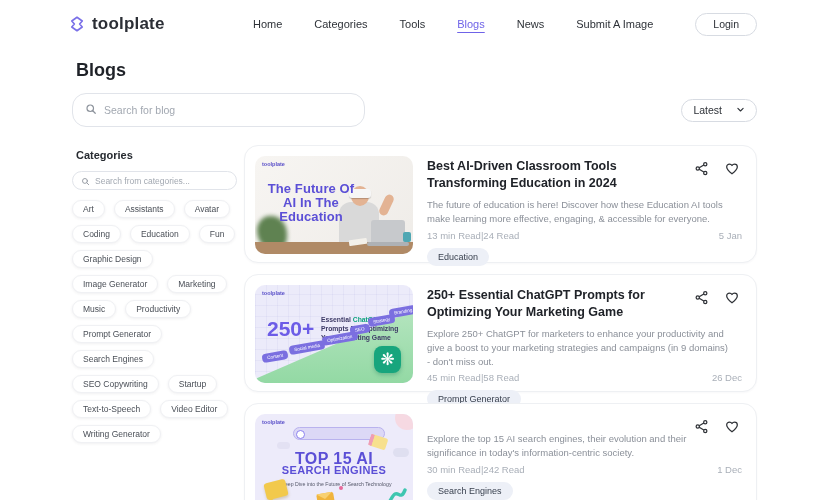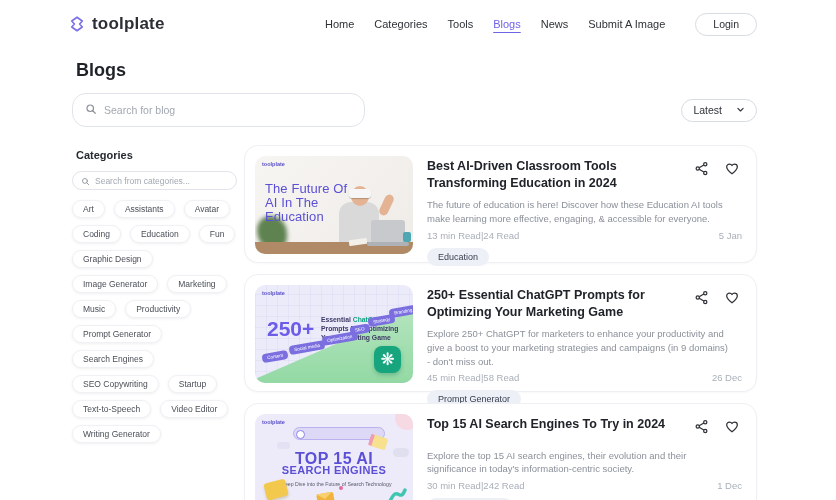--- a/index.html
+++ b/index.html
@@ -5,21 +5,21 @@
   * { margin:0; padding:0; box-sizing:border-box; }
   html,body { width:836px; height:500px; overflow:hidden; background:#ffffff;
               font-family:"Liberation Sans", sans-serif; color:#23262b; }
 
   
   .header { display:flex; align-items:center; justify-content:space-between;
             height:48px; padding:0 79px 0 68px; background:#fff; }
   .brand { display:flex; align-items:center; gap:6px; }
   .brand svg { display:block; }
   .brand-name { font-size:17px; font-weight:600; color:#2c2f36; letter-spacing:.2px; }
-  .nav { display:flex; align-items:center; gap:20px; }
+  .nav { display:flex; align-items:center; gap:32px; }
   .nav a { font-size:11px; color:#2e3238; text-decoration:none; cursor:pointer; }
   .nav a.active { color:#6f63e8; text-decoration:underline; text-underline-offset:4px; }
   .login-btn { margin-left:10px; border:1px solid #d7dbe2; background:#fff; border-radius:12px;
                height:23px; padding:0 17px; font-size:10.5px; color:#2e3238; cursor:pointer;
                font-family:inherit; }
 
   
   .page-title { font-size:18px; font-weight:700; color:#1f2228; margin:12px 0 12px 76px; }
   .toolbar { display:flex; align-items:center; justify-content:space-between;
              margin:0 79px 0 72px; }
@@ -63,21 +63,21 @@
                margin-top:4px; padding-right:4px; }
   .meta-date { margin-left:auto; }
   .card-tag { align-self:flex-start; margin-top:7px; background:#edf0f7; color:#39414f;
               font-size:9px; border-radius:9px; padding:4px 11px; cursor:pointer; }
   .card-actions { position:absolute; top:15px; right:16px; display:flex; gap:15px; }
   .card-actions svg { cursor:pointer; }
 
   
   .t-edu { background:linear-gradient(135deg,#f7f5f2 0%, #efece8 100%); }
   .t-edu .t-head { position:absolute; left:10px; top:26px; width:92px; font-size:13px;
-                   font-weight:400; color:#5b4fd6; line-height:1.08; letter-spacing:.1px; }
+                   font-weight:700; color:#5b4fd6; line-height:1.08; letter-spacing:.1px;text-align:center; }
   .t-edu .desk { position:absolute; bottom:0; left:0; width:100%; height:12px; background:#b08a66; }
   .t-edu .plant { position:absolute; bottom:4px; left:2px; width:30px; height:34px;
                   background:#5f8251; border-radius:45% 55% 40% 60%; filter:blur(2px); }
   .t-edu .person { position:absolute; right:34px; bottom:12px; width:40px; height:40px;
                    background:#d9d9d9; border-radius:12px 12px 0 0; }
   .t-edu .head { position:absolute; right:44px; bottom:48px; width:18px; height:20px;
                  background:#e3b393; border-radius:50%; }
   .t-edu .vr { position:absolute; right:42px; bottom:56px; width:22px; height:9px;
                background:#f6f6f6; border-radius:3px; box-shadow:0 1px 1px rgba(0,0,0,.2); }
   .t-edu .arm { position:absolute; right:22px; bottom:38px; width:9px; height:22px;
@@ -324,21 +324,20 @@
         <div class="env"></div>
         <div class="dot-p"></div>
         <svg class="squig-t" width="26" height="22" viewBox="0 0 26 22" fill="none" stroke="#3ec6b0" stroke-width="3.4" stroke-linecap="round">
           <path d="M2 18 C8 22 10 10 14 8 C18 6 20 14 24 4"></path>
         </svg>
         <svg class="squig-y" width="18" height="14" viewBox="0 0 18 14" fill="none" stroke="#f2c94c" stroke-width="2.4" stroke-linecap="round">
           <path d="M2 12 C2 6 7 8 7 3 C7 1 10 2 12 6"></path>
         </svg>
       </div>
       <div class="card-body">
-        <div class="card-title">Top 15 AI Search Engines To Try in 2024</div>
         <div class="card-desc" style="margin-top:16px;">Explore the top 15 AI search engines, their evolution and their significance in today's information-centric society.</div>
         <div class="card-meta">
           <span>30 min Read</span>
           <span>|</span>
           <span>242 Read</span>
           <span class="meta-date">1 Dec</span>
         </div>
         <span class="card-tag">Search Engines</span>
       </div>
       <div class="card-actions">

